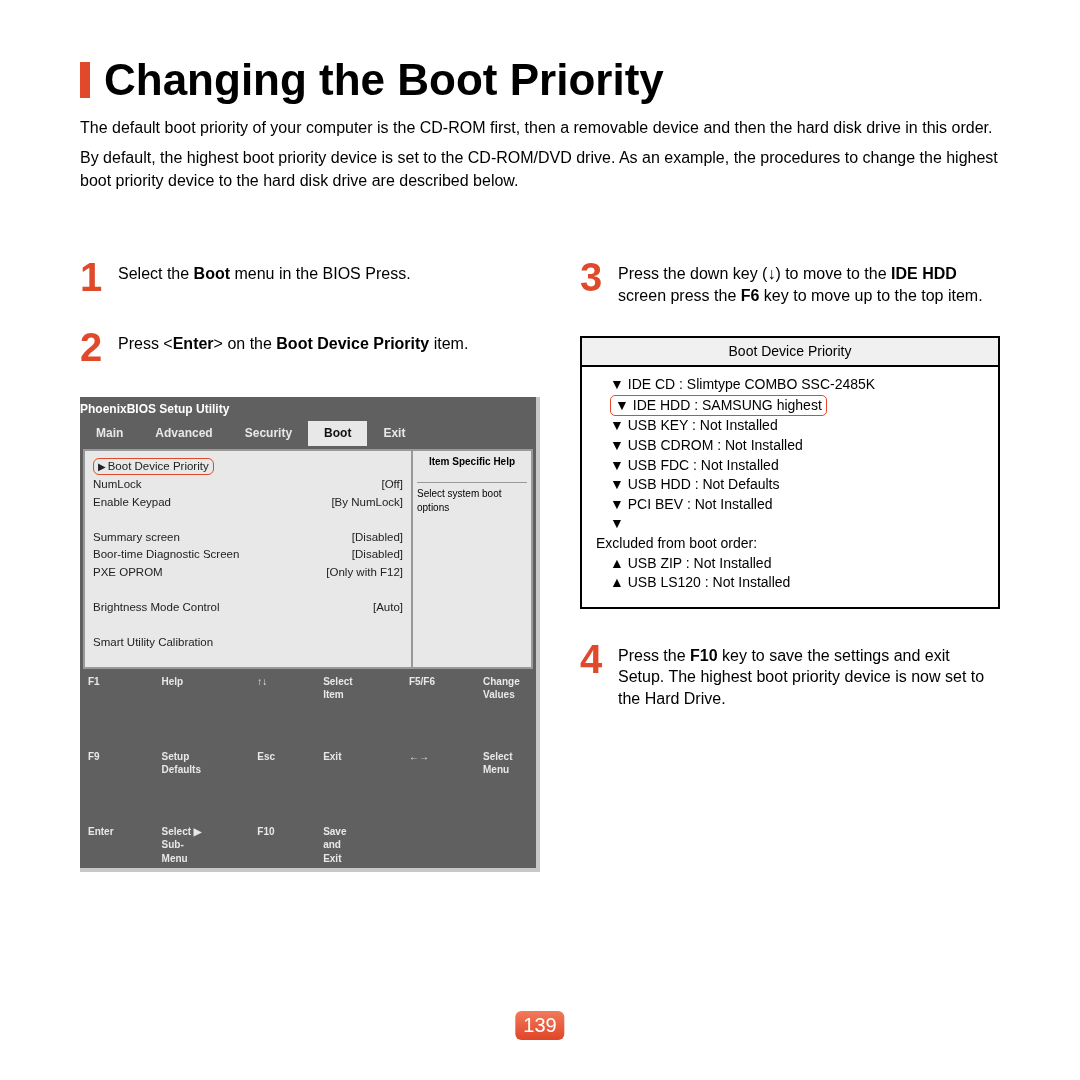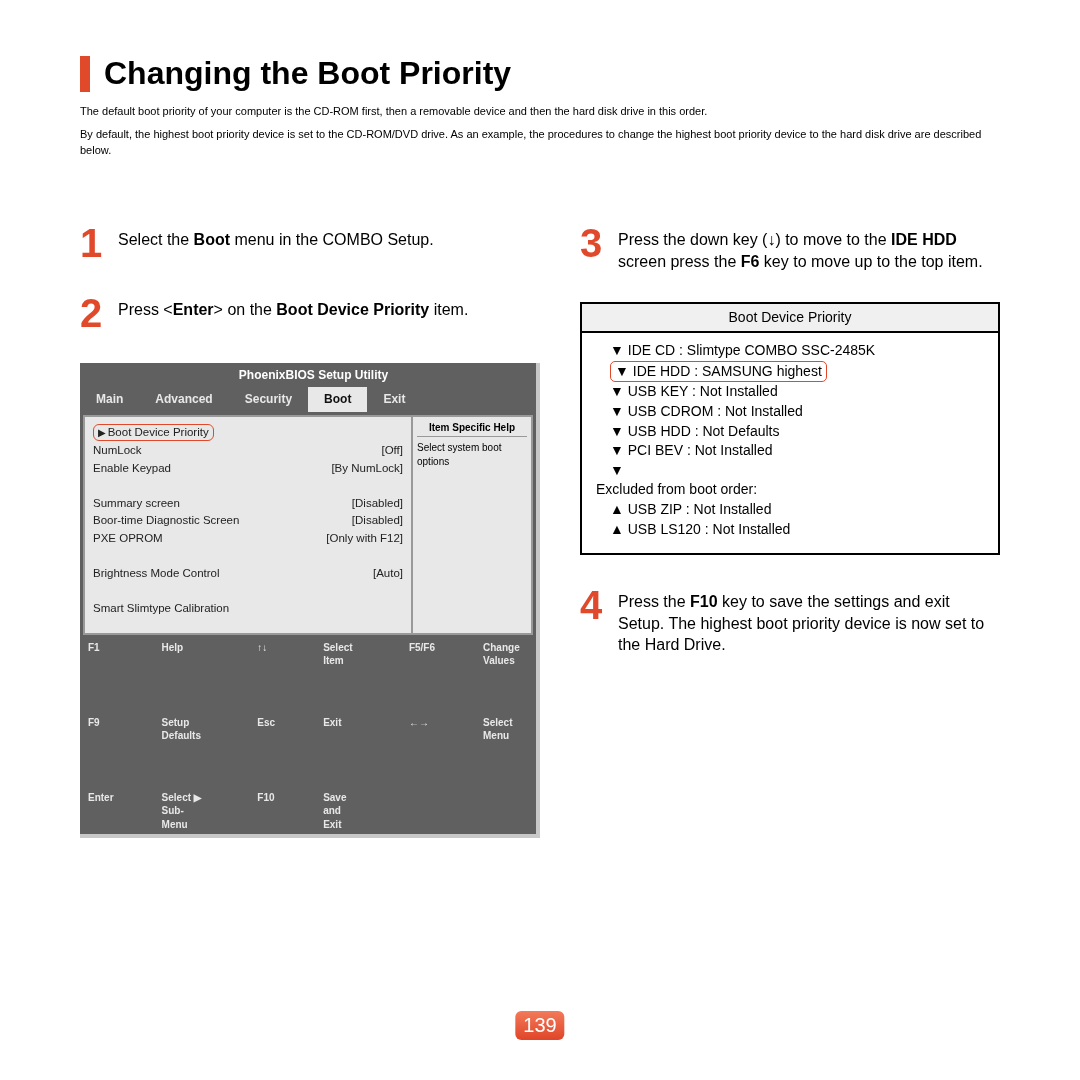--- a/index.html
+++ b/index.html
@@ -12,22 +12,22 @@
     position: relative;
     padding: 55px 80px 40px 80px;
   }
   .title-row { display: flex; align-items: center; margin-bottom: 12px; }
   .title-bar {
     width: 10px;
     height: 36px;
     background: #e04a2b;
     margin-right: 14px;
   }
-  h1 { font-size: 32px; font-weight: bold; }
-  .intro { font-size: 11px; line-height: 1.4; margin-bottom: 8px; }
+  h1 { font-size: 44px; font-weight: bold; }
+  .intro { font-size: 16px; line-height: 1.4; margin-bottom: 8px; }
   .columns {
     display: flex;
     gap: 40px;
     margin-top: 65px;
   }
   .col { flex: 1; font-size: 16px; line-height: 1.35; }
   .step { display: flex; margin-bottom: 30px; }
   .step-num {
     font-size: 40px;
     font-weight: bold;
@@ -39,27 +39,25 @@
   .step-text { padding-top: 6px; }
   .bios-box {
     margin-top: 10px;
     width: 460px;
     background: #606060;
     border-bottom: 4px solid #c8c8c8;
     border-right: 4px solid #c8c8c8;
     font-family: "Trebuchet MS", Arial, sans-serif;
   }
   .bios-title {
-    text-align: center;
     color: #fff;
     font-size: 12px;
     font-weight: bold;
     padding: 4px 0;
     background: #606060;
-    margin-left: 11px;
   }
   .bios-tabs {
     display: flex;
     background: #606060;
     color: #e8e8e8;
     font-size: 12px;
   }
   .bios-tab { padding: 4px 16px; font-weight: bold; }
   .bios-tab.active { background: #e8e8e8; color: #111; }
   .bios-body {
@@ -81,21 +79,21 @@
     content: "▶";
     font-size: 10px;
     margin-right: 2px;
   }
   .bios-help {
     width: 120px;
     border-left: 2px solid #999;
     font-size: 10px;
     padding: 4px;
   }
-  .bios-help .hdr { font-weight: bold; text-align: center; border-bottom: 1px solid #999; padding-bottom: 2px; margin-bottom: 4px; }
+  .bios-help .hdr { font-weight: bold; text-align: center; border-bottom: 1px solid #999; padding-bottom: 14px; margin-bottom: 4px; }
   .bios-footer {
     background: #606060;
     color: #e8e8e8;
     font-size: 10px;
     padding: 3px 8px;
     display: grid;
     grid-template-columns: auto auto auto auto auto auto;
     column-gap: 6px;
     row-gap: 1px;
     font-weight: bold;
@@ -143,21 +141,21 @@
 
 <p class="intro">The default boot priority of your computer is the CD-ROM first, then a removable device and then the hard disk drive in this order.</p>
 <p class="intro">By default, the highest boot priority device is set to the CD-ROM/DVD drive. As an example, the procedures to change the highest boot priority device to the hard disk drive are described below.</p>
 
 <div class="columns">
   <div class="col">
 
     <div class="step">
       <div class="step-num">1</div>
       <div class="step-text">
-        <span>Select the </span><b>Boot</b><span> menu in the COMBO Setup.</span>
+        <span>Select the </span><b>Boot</b><span> menu in the BIOS Press.</span>
       </div>
     </div>
 
     <div class="step">
       <div class="step-num">2</div>
       <div class="step-text">
         <span>Press &lt;</span><b>Enter</b><span>&gt; on the </span><b>Boot Device Priority</b><span> item.</span>
       </div>
     </div>
 
@@ -197,21 +195,21 @@
               <span>PXE OPROM</span>
               <span>[Only with F12]</span>
             </div>
           <div class="bios-row">&nbsp;</div>
           <div class="bios-row">
               <span>Brightness Mode Control</span>
               <span>[Auto]</span>
             </div>
           <div class="bios-row">&nbsp;</div>
           <div class="bios-row">
-              <span>Smart Slimtype Calibration</span>
+              <span>Smart Utility Calibration</span>
               <span></span>
             </div>
         </div>
         <div class="bios-help">
           <div class="hdr">Item Specific Help</div>
           <div>Select system boot options</div>
         </div>
       </div>
       <div class="bios-footer">
         <span>F1</span>
@@ -244,20 +242,21 @@
       </div>
     </div>
 
     <div class="priority-box">
       <div class="priority-title">Boot Device Priority</div>
       <div class="priority-body">
         <div class="p-item" style="padding-left:14px">▼ IDE CD : Slimtype COMBO SSC-2485K</div>
         <div style="padding-left:14px"><span class="hdd-hl p-item">▼ IDE HDD : SAMSUNG highest</span></div>
         <div class="p-item" style="padding-left:14px">▼ USB KEY : Not Installed</div>
         <div class="p-item" style="padding-left:14px">▼ USB CDROM : Not Installed</div>
+        <div class="p-item" style="padding-left:14px">▼ USB FDC : Not Installed</div>
         <div class="p-item" style="padding-left:14px">▼ USB HDD : Not Defaults</div>
         <div class="p-item" style="padding-left:14px">▼ PCI BEV : Not Installed</div>
         <div class="p-item" style="padding-left:14px">▼</div>
         <div class="sect-hdr">Excluded from boot order:</div>
         <div class="p-item" style="padding-left:14px">▲ USB ZIP : Not Installed</div>
         <div class="p-item" style="padding-left:14px">▲ USB LS120 : Not Installed</div>
       </div>
     </div>
 
     <div class="step" style="margin-top:30px">

